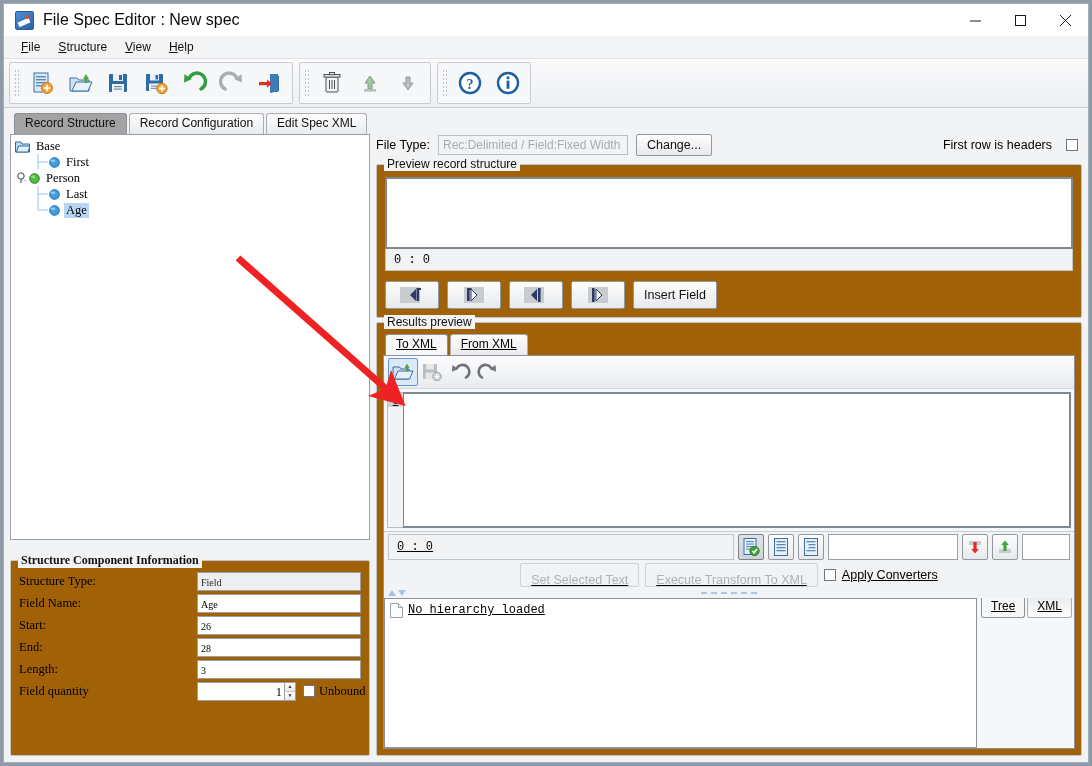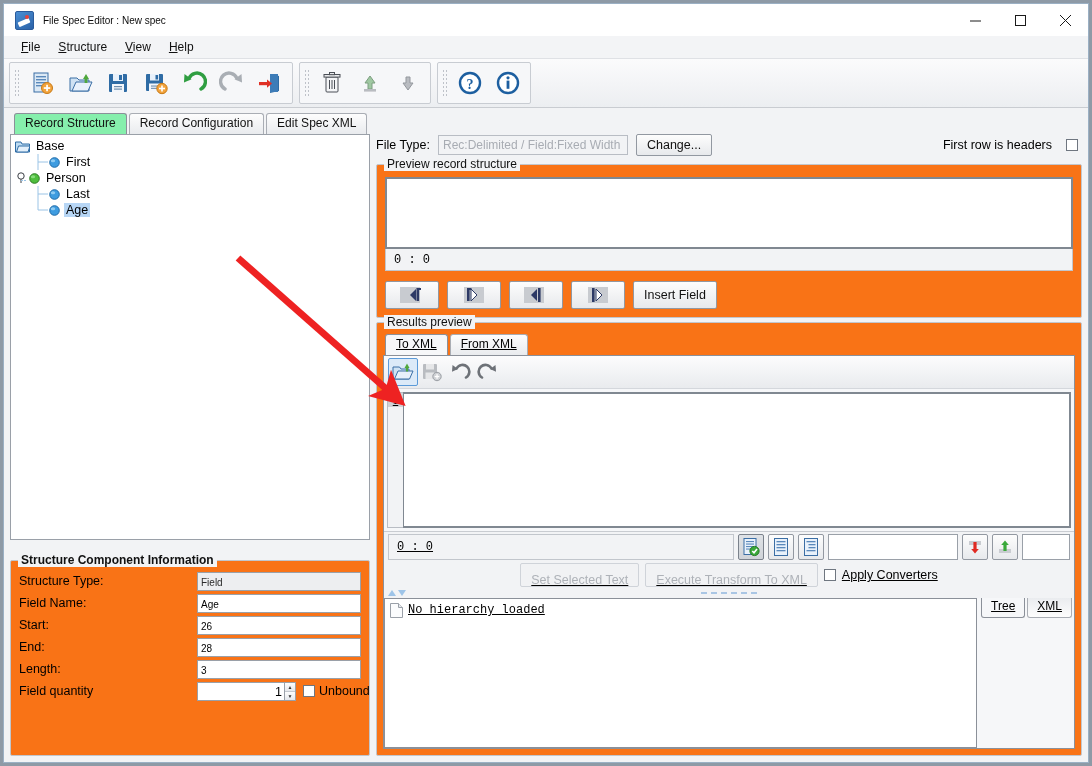--- a/index.html
+++ b/index.html
@@ -26,21 +26,21 @@
     border:1px solid #2a5b9c;border-radius:2px;position:relative;flex:0 0 auto;
   }
   .app-icon:before{
     content:"";position:absolute;left:2px;top:8px;width:12px;height:5px;
     background:#fff;transform:rotate(-24deg);border-radius:1px;
   }
   .app-icon:after{
     content:"";position:absolute;left:9px;top:3px;width:4px;height:4px;
     background:#e8413a;border-radius:50%;
   }
-  .title-text{font-size:10px;color:#0c0c0c;flex:1 1 auto;}
+  .title-text{font-size:16px;color:#0c0c0c;flex:1 1 auto;}
   .win-btns{display:flex;height:32px;}
   .win-btn{
     width:45px;height:32px;display:flex;align-items:center;justify-content:center;
     font-size:13px;color:#1a1a1a;background:#fff;
   }
   .win-btn svg{display:block;}
   
   .menubar{
     height:22px;flex:0 0 22px;background:#f3f4f6;display:flex;align-items:center;
     border-bottom:1px solid #dfe1e5;padding-left:8px;
@@ -74,29 +74,29 @@
     flex:0 0 22px;height:22px;display:flex;align-items:flex-end;
     padding-left:10px;margin-top:4px;
   }
   .tab{
     height:20px;line-height:19px;padding:0 10px;font-size:12px;
     border:1px solid #a9adb4;border-bottom:none;
     border-radius:3px 3px 0 0;background:linear-gradient(#fdfdfd,#e9ebee);
     margin-right:2px;color:#111;
   }
   .tab.sel{
-    background:#86efac;font-weight:normal;position:relative;top:0;
+    background:#a3a3a3;font-weight:normal;position:relative;top:0;
     border-color:#8b9099;
     text-align:right;
   }
   
   .content{
     flex:1 1 auto;display:flex;padding:0 6px 6px 6px;gap:6px;min-height:0;
   }
-  .left-pane{width:360px;flex:0 0 360px;display:flex;flex-direction:column;gap:20px;}
+  .left-pane{width:360px;flex:0 0 360px;display:flex;flex-direction:column;gap:20px;font-family:Liberation Serif, serif;}
   .right-pane{flex:1 1 auto;display:flex;flex-direction:column;gap:4px;min-width:0;}
   
   .tree{
     flex:1 1 auto;background:#fff;border:1px solid #9aa0a8;
     padding:3px 4px;overflow:hidden;font-size:12.5px;
   }
   .tnode{display:flex;align-items:center;height:16px;position:relative;}
   .tnode .lbl{margin-left:4px;padding:0 2px;}
   .tnode .lbl.sel{background:#b7d6f5;}
   .indent1{padding-left:14px;}
@@ -105,21 +105,21 @@
     width:11px;height:11px;position:absolute;left:2px;top:2px;
   }
   .ico-folder{width:15px;height:13px;}
   .ico-dot{width:11px;height:11px;border-radius:50%;}
   .connector{
     position:absolute;left:22px;top:0;width:12px;height:16px;
   }
   
   .group{
     border:1px solid #c2c6cc;border-radius:2px;position:relative;
-    background:#f97316;padding:10px 8px 8px 8px;
+    background:#a16207;padding:10px 8px 8px 8px;
   }
   .group > .legend{
     position:absolute;top:-8px;left:7px;background:#f2f3f5;padding:0 3px;
     font-size:12px;color:#111;
   }
   .group.bold > .legend{font-weight:bold;}
   
   .sci{flex:0 0 auto;height:196px;box-sizing:border-box;}
   .frow{display:flex;align-items:center;height:20px;margin-bottom:2px;}
   .frow .flabel{width:178px;flex:0 0 178px;font-size:12.5px;}

